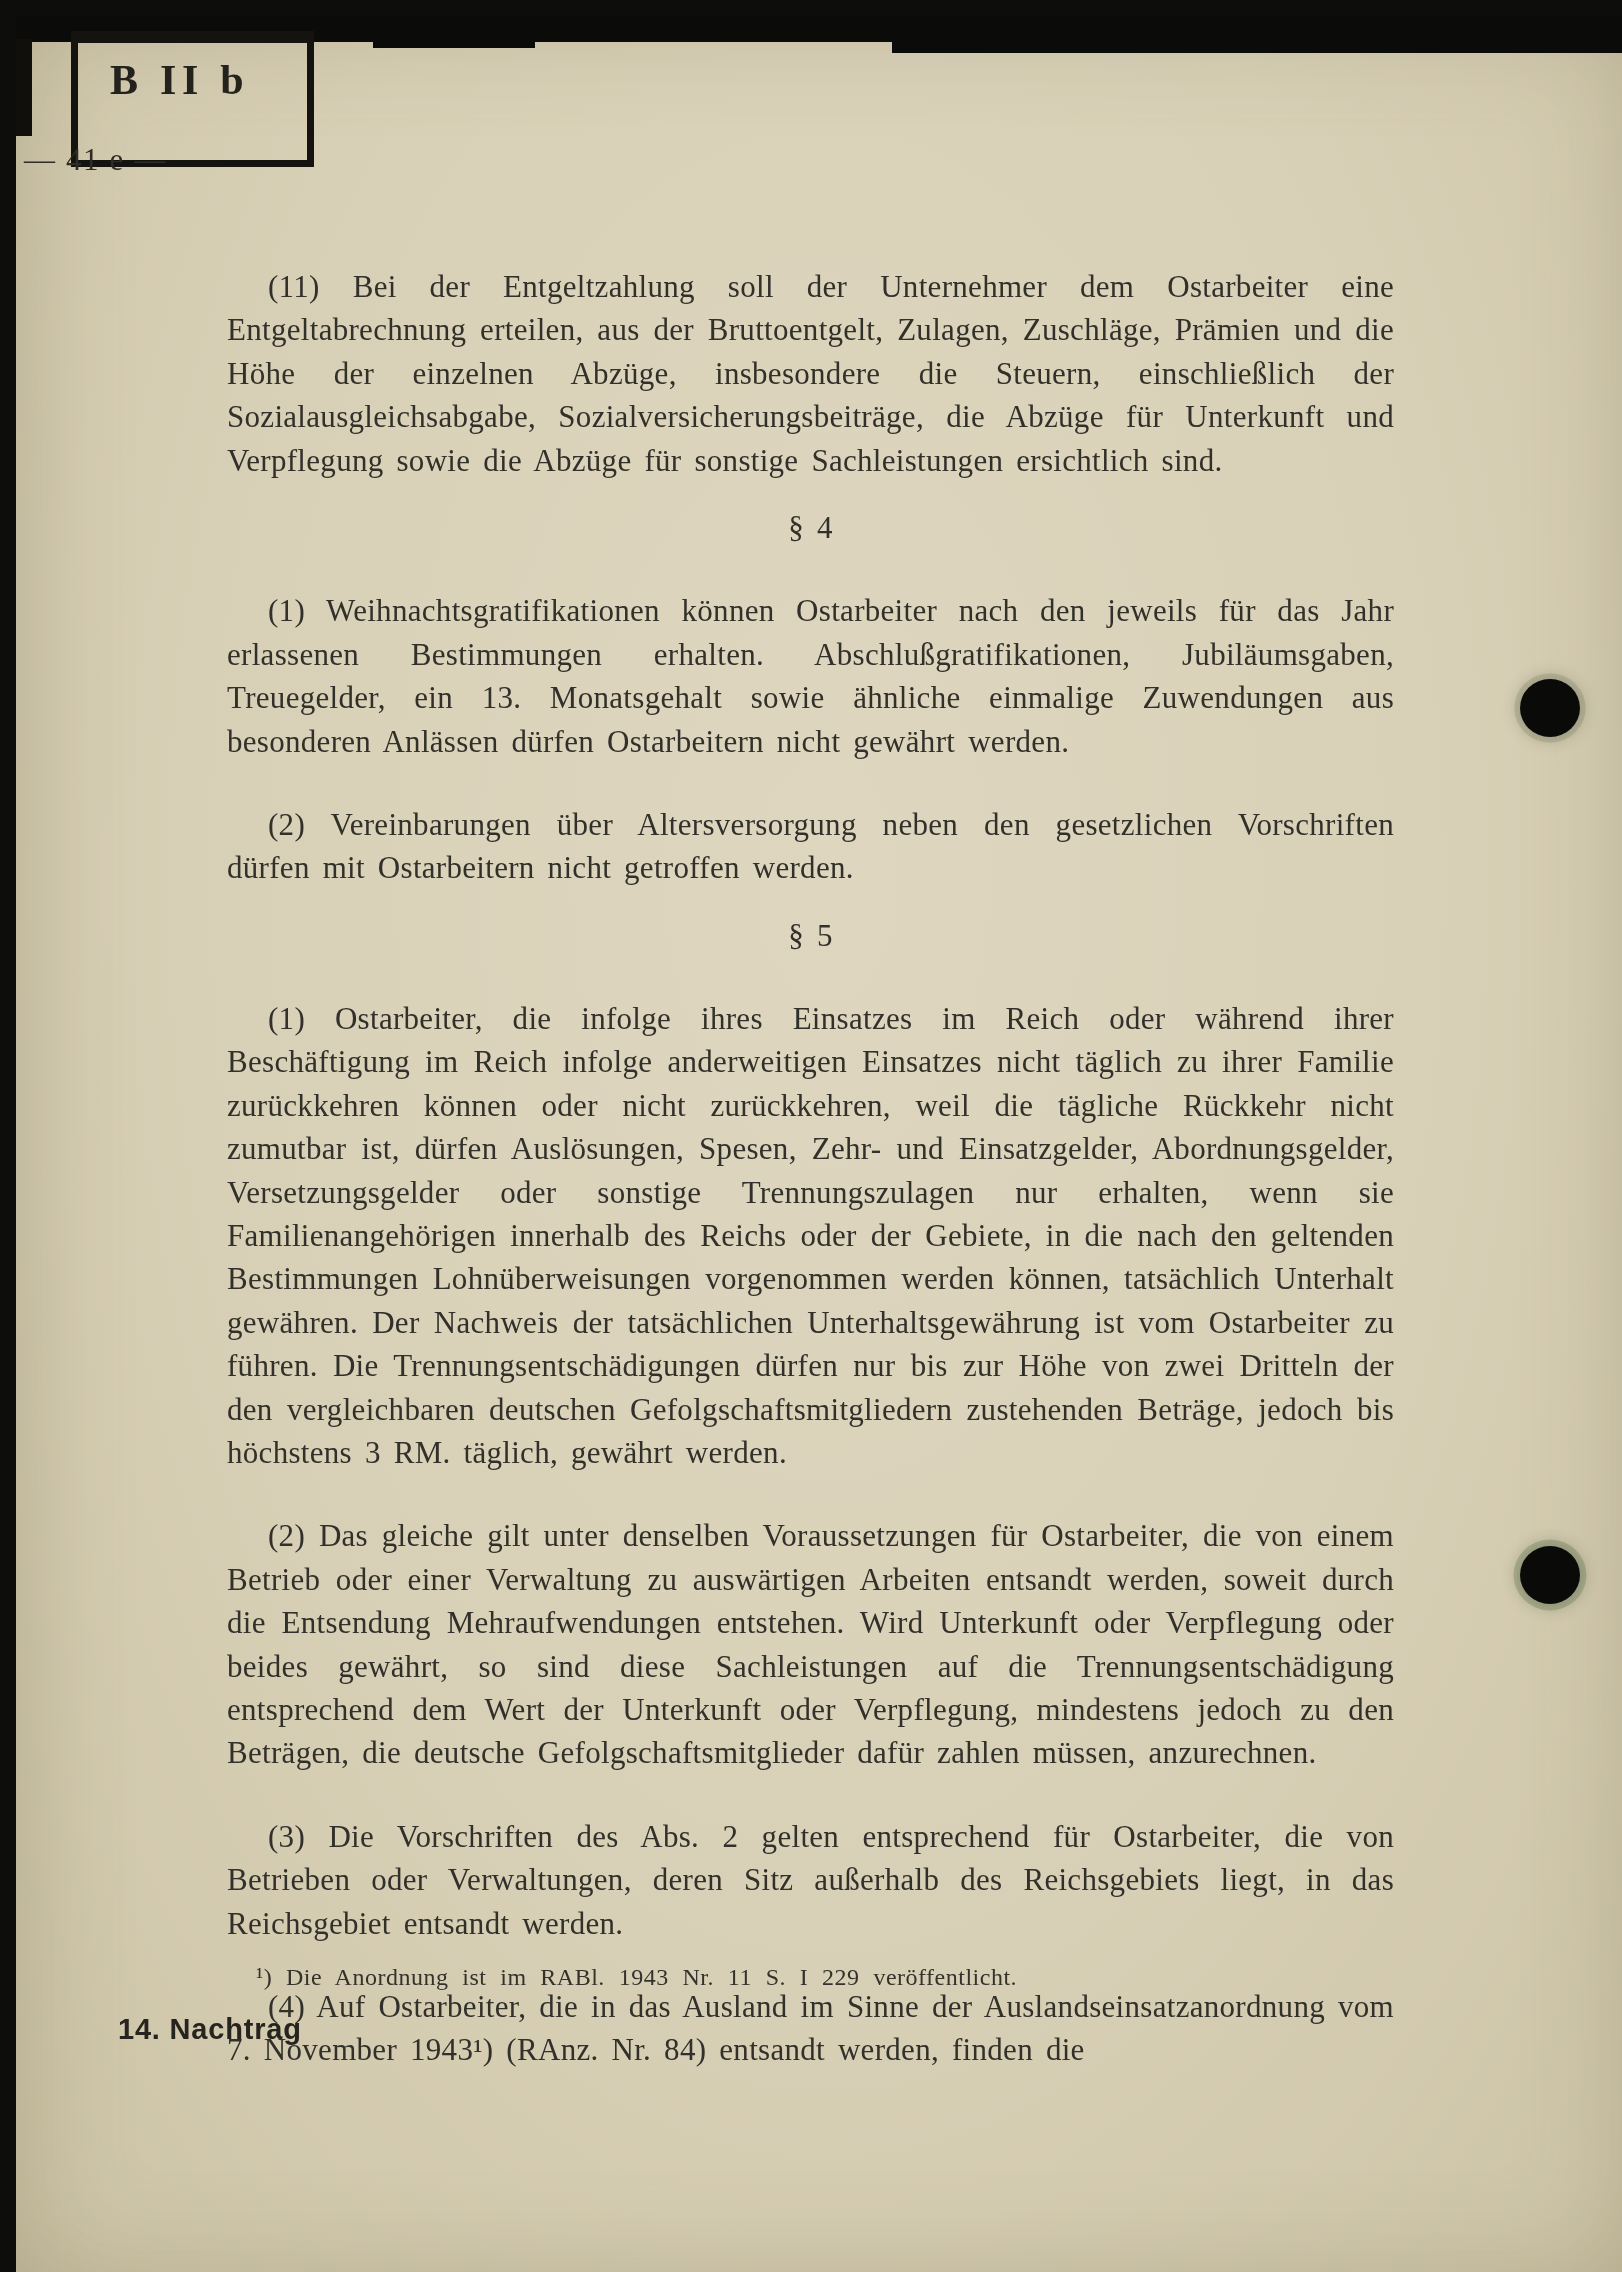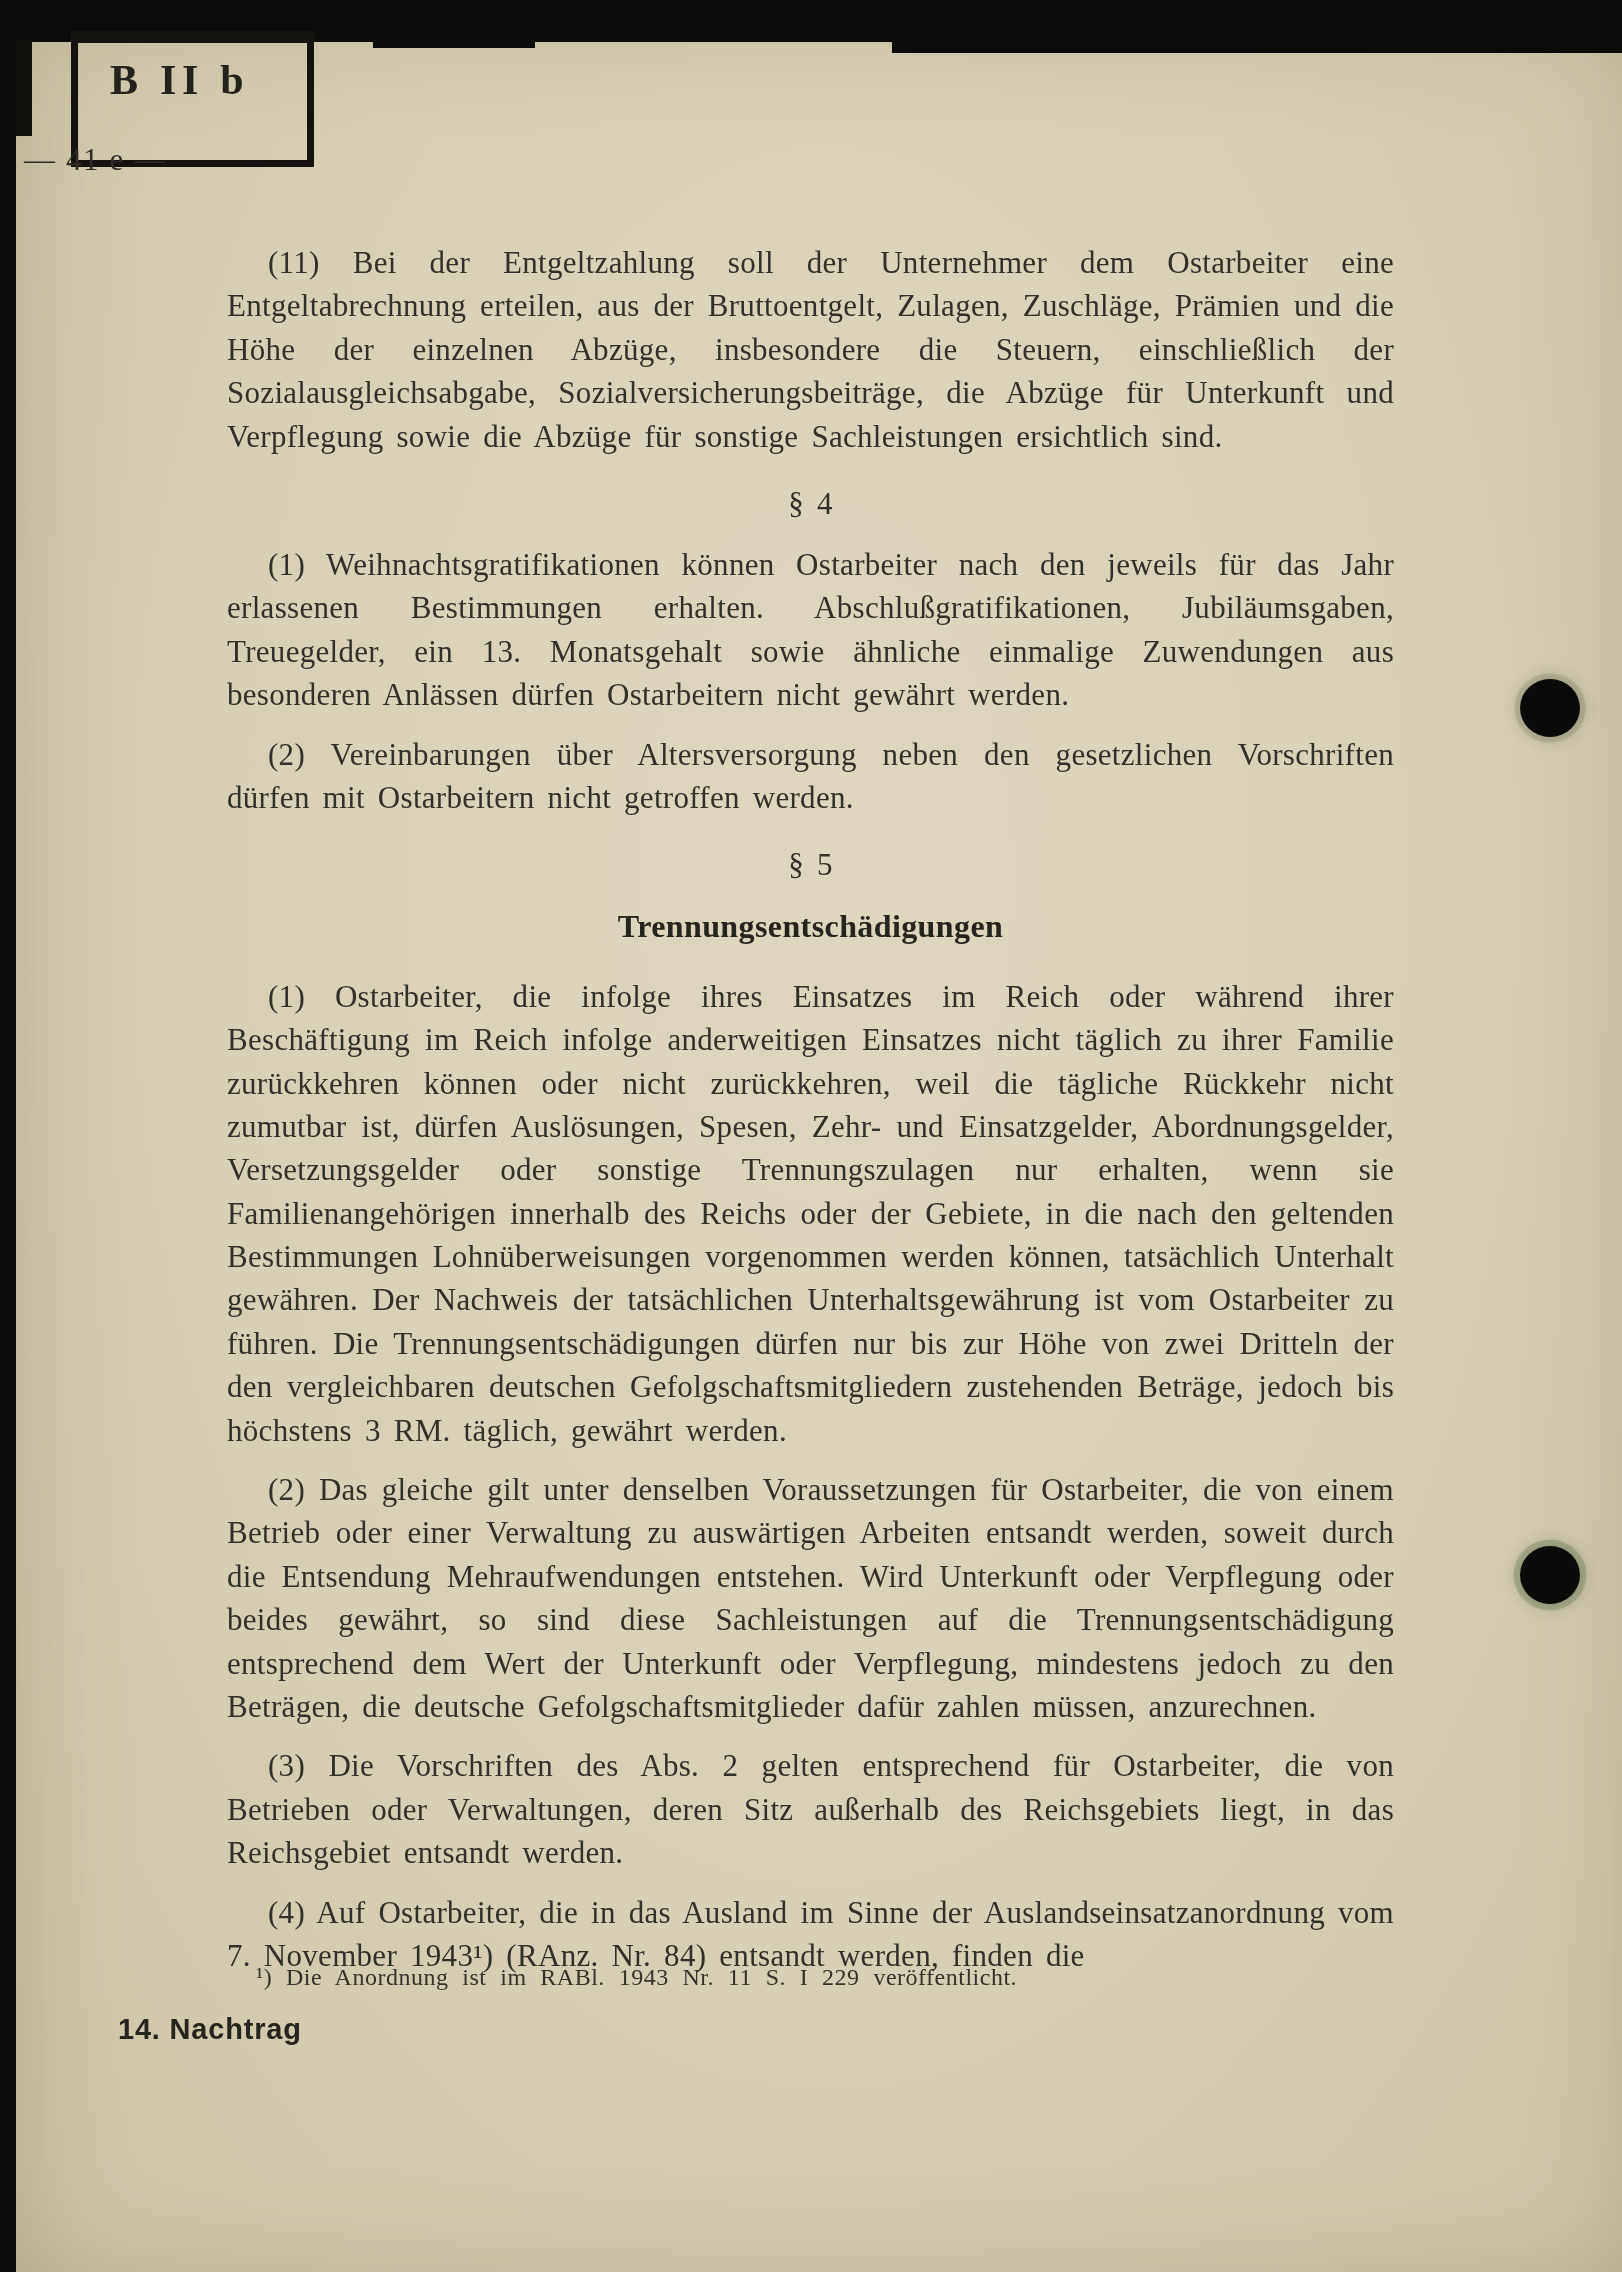--- a/index.html
+++ b/index.html
@@ -74,20 +74,21 @@
     font-size: 31px;
     line-height: 1.40;
     text-align: justify;
     word-spacing: 4.9px;
     letter-spacing: 0.3px;
     color: var(--ink, #32302a);
   }
   .para {
     text-indent: 41px;
     hyphens: auto;
+    margin-top: 24px;
     -webkit-hyphens: auto;
   }
   .sec-num {
     text-align: center;
     font-size: 31px;
     margin-top: 8px;
     margin-bottom: 1.6px;
     text-indent: 0;
   }
   .sec-title {
@@ -146,21 +147,20 @@
   <main class="body-text">
 
     <p class="para">(11) Bei der Entgeltzahlung soll der Unternehmer dem Ostarbeiter eine Entgeltabrechnung erteilen, aus der Bruttoentgelt, Zulagen, Zuschläge, Prämien und die Höhe der einzelnen Abzüge, insbesondere die Steuern, einschließlich der Sozialausgleichsabgabe, Sozialversicherungsbeiträge, die Abzüge für Unterkunft und Verpflegung sowie die Abzüge für sonstige Sachleistungen ersichtlich sind.</p>
 
     <div class="sec-num">§ 4</div>
 
     <p class="para">(1) Weihnachtsgratifikationen können Ostarbeiter nach den jeweils für das Jahr erlassenen Bestimmungen erhalten. Abschlußgratifikationen, Jubiläumsgaben, Treuegelder, ein 13. Monatsgehalt sowie ähnliche einmalige Zuwendungen aus besonderen Anlässen dürfen Ostarbeitern nicht gewährt werden.</p>
     <p class="para">(2) Vereinbarungen über Altersversorgung neben den gesetzlichen Vorschriften dürfen mit Ostarbeitern nicht getroffen werden.</p>
 
     <div class="sec-num">§ 5</div>
-    <h2 class="sec-title">Trennungsentschädigungen</h2>
 
     <p class="para">(1) Ostarbeiter, die infolge ihres Einsatzes im Reich oder während ihrer Beschäftigung im Reich infolge anderweitigen Einsatzes nicht täglich zu ihrer Familie zurückkehren können oder nicht zurückkehren, weil die tägliche Rückkehr nicht zumutbar ist, dürfen Auslösungen, Spesen, Zehr- und Einsatzgelder, Abordnungsgelder, Versetzungsgelder oder sonstige Trennungszulagen nur erhalten, wenn sie Familienangehörigen innerhalb des Reichs oder der Gebiete, in die nach den geltenden Bestimmungen Lohnüberweisungen vorgenommen werden können, tatsächlich Unterhalt gewähren. Der Nachweis der tatsächlichen Unterhaltsgewährung ist vom Ostarbeiter zu führen. Die Trennungsentschädigungen dürfen nur bis zur Höhe von zwei Dritteln der den vergleichbaren deutschen Gefolgschaftsmitgliedern zustehenden Beträge, jedoch bis höchstens 3 RM. täglich, gewährt werden.</p>
     <p class="para">(2) Das gleiche gilt unter denselben Voraussetzungen für Ostarbeiter, die von einem Betrieb oder einer Verwaltung zu auswärtigen Arbeiten entsandt werden, soweit durch die Entsendung Mehraufwendungen entstehen. Wird Unterkunft oder Verpflegung oder beides gewährt, so sind diese Sachleistungen auf die Trennungsentschädigung entsprechend dem Wert der Unterkunft oder Verpflegung, mindestens jedoch zu den Beträgen, die deutsche Gefolgschaftsmitglieder dafür zahlen müssen, anzurechnen.</p>
     <p class="para">(3) Die Vorschriften des Abs. 2 gelten entsprechend für Ostarbeiter, die von Betrieben oder Verwaltungen, deren Sitz außerhalb des Reichsgebiets liegt, in das Reichsgebiet entsandt werden.</p>
     <p class="para">(4) Auf Ostarbeiter, die in das Ausland im Sinne der Auslandseinsatzanordnung vom 7. November 1943¹) (RAnz. Nr. 84) entsandt werden, finden die</p>
 
   </main>
 
   <p class="footnote">¹) Die Anordnung ist im RABl. 1943 Nr. 11 S. I 229 veröffentlicht.</p>
 

